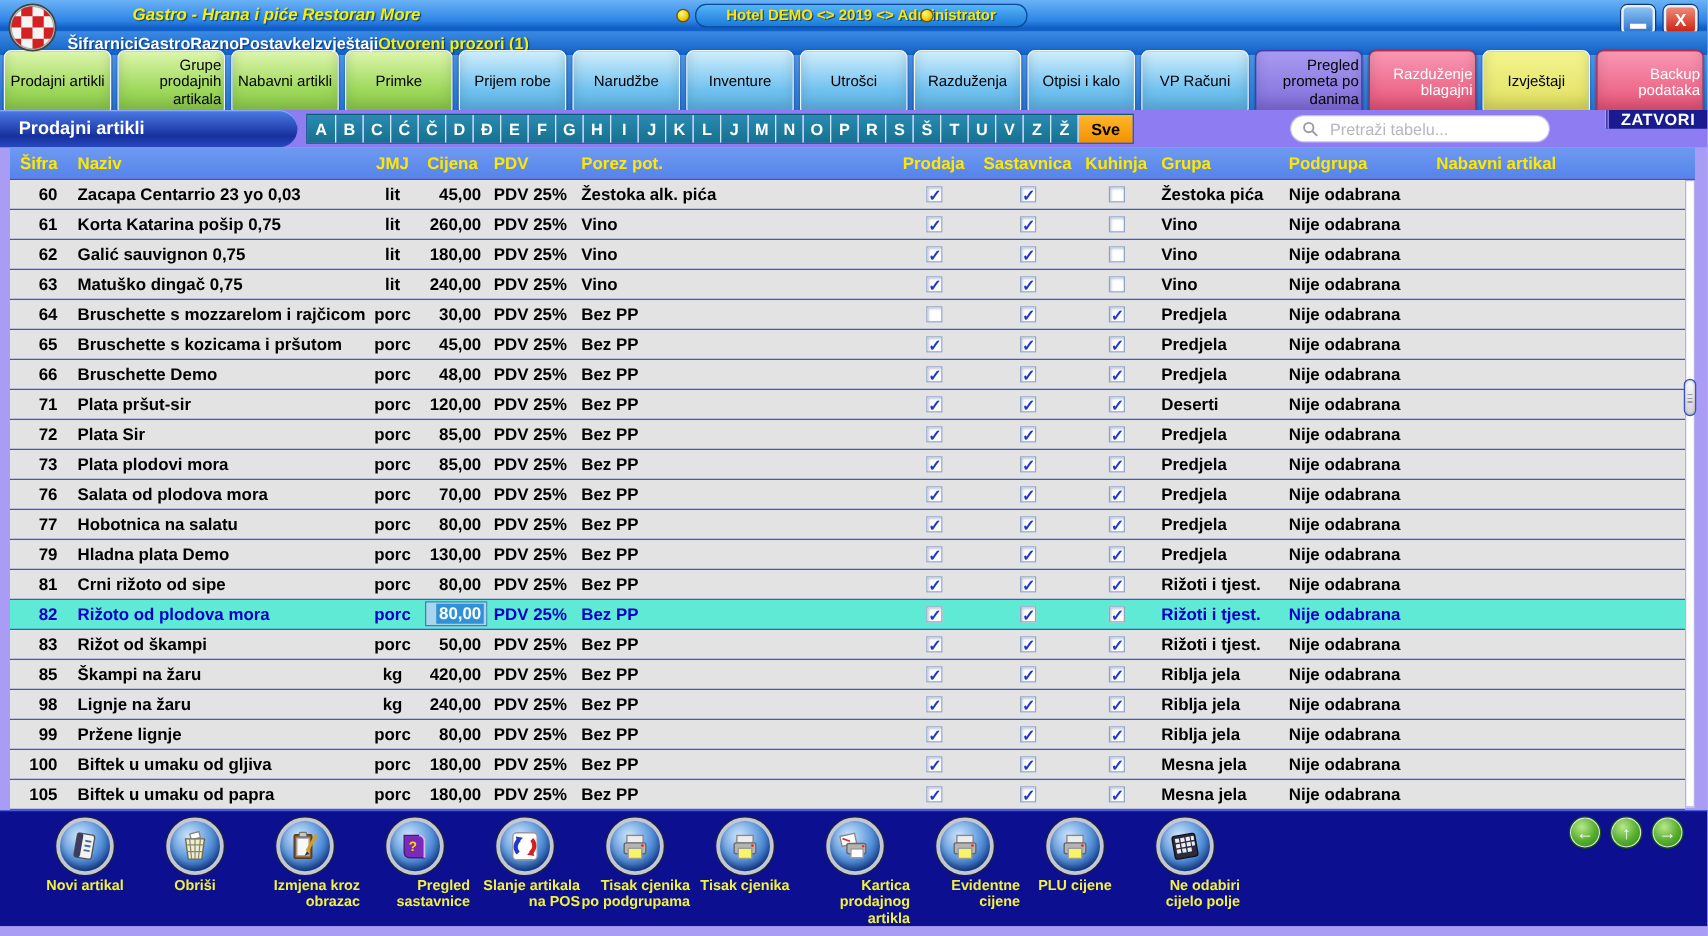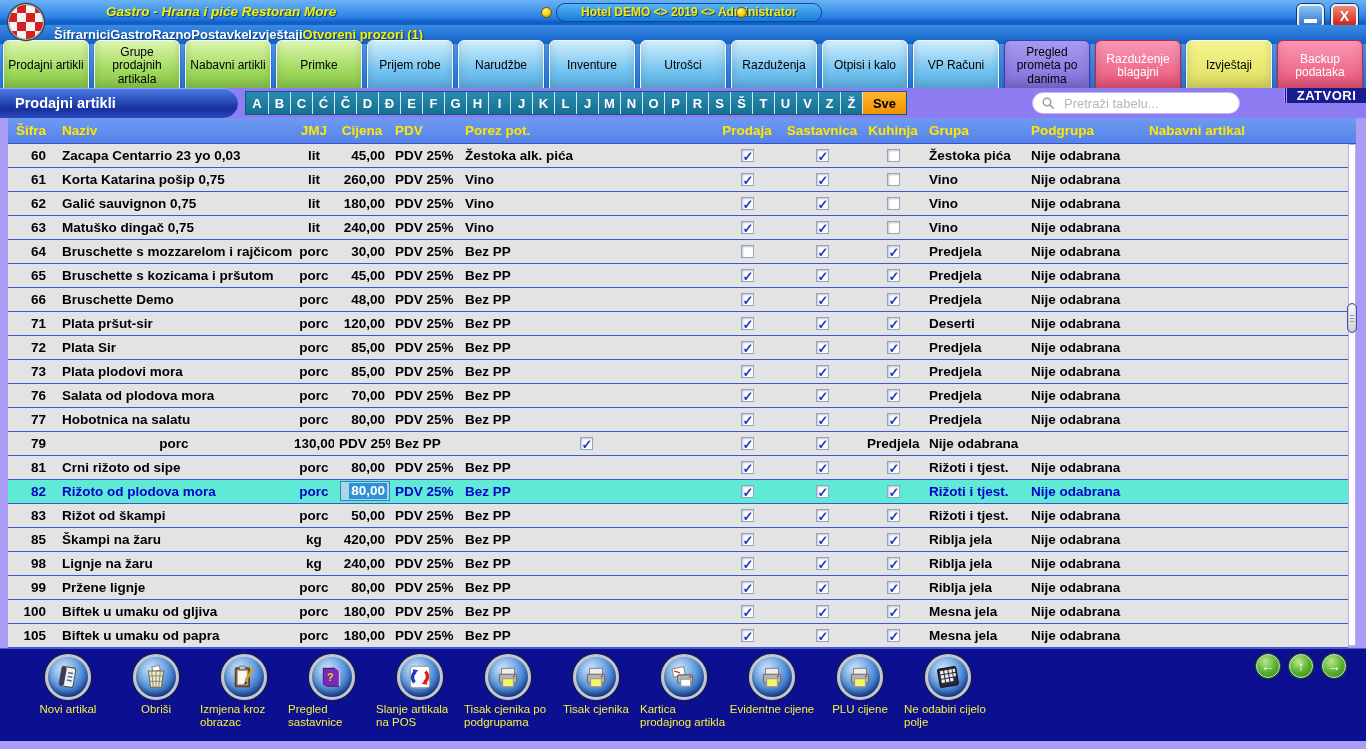--- a/index.html
+++ b/index.html
@@ -34,21 +34,21 @@
     display:flex;align-items:center;padding-left:54px;}
   .menu-item{color:#fff;font-size:13px;font-weight:bold;white-space:nowrap;cursor:default;
     text-shadow:1px 1px 1px #0a3a78;}
   .menu-item.open-w{color:#f8f000;}
 
   
   .toolbar{position:absolute;left:0;top:44px;width:1366px;height:44px;
     background:linear-gradient(to bottom,#4c95e8,#2572cf);
     display:flex;align-items:center;padding:0 3px;gap:5px;}
   .tbtn{flex:1 1 0;height:53px;border-radius:6px;border:1px solid #f0f8ff;
-    display:flex;align-items:center;justify-content:center;text-align:center;
+    display:flex;align-items:center;justify-content:center;text-align:right;
     font-size:12px;line-height:1.1;color:#000;padding:1px 2px;
     box-shadow:inset 0 -10px 10px rgba(0,0,0,.14),0 1px 2px rgba(0,0,30,.45);}
   .c-green {background:linear-gradient(to bottom,#ddf6ad,#9ed95c 60%,#8ccc4a);}
   .c-blue  {background:linear-gradient(to bottom,#cfeefc,#72c2f0 60%,#5cb4ea);}
   .c-purple{background:linear-gradient(to bottom,#a89af0,#7e6ada);border-color:#4a38b0;}
   .c-pink  {background:linear-gradient(to bottom,#f898b4,#e84e72);color:#fff;border-color:#c02848;}
   .c-yellow{background:linear-gradient(to bottom,#f4f48e,#dede5e);}
 
   
   .subheader{position:absolute;left:0;top:88px;width:1366px;height:30px;background:#8d7cf2;}
@@ -115,21 +115,21 @@
 
   
   .bottombar{position:absolute;left:0;top:648px;width:1366px;height:93px;background:#0c1090;
     border-top:1px solid #4a5ad8;display:flex;align-items:flex-start;padding-left:24px;}
   .action{width:88px;margin-top:5px;display:flex;flex-direction:column;align-items:center;}
   .action-circle{width:46px;height:46px;border-radius:50%;
     background:radial-gradient(circle at 38% 30%,#cfe6fc,#5a96dc 48%,#1c4da8 80%);
     border:3px solid #c4c8d2;box-shadow:0 0 0 1px #20242a,inset 0 -3px 5px rgba(0,0,30,.4);
     display:flex;align-items:center;justify-content:center;}
   .action-label{margin-top:3px;color:#f2f23c;font-size:11.5px;line-height:1.15;
-    text-align:left;}
+    text-align:right;font-weight:bold;}
   .nav-arrows{position:absolute;right:20px;top:654px;display:flex;gap:9px;}
   .nav-arrow{width:24px;height:24px;border-radius:50%;
     background:radial-gradient(circle at 38% 30%,#b8e88a,#55ae2e 55%,#2e8812);
     border:1px solid #d8e8d0;box-shadow:0 0 0 1px #14500a;
     color:#fff;font-size:14px;font-weight:bold;display:flex;align-items:center;
     justify-content:center;line-height:1;}
   .bottomstrip{position:absolute;left:0;top:741px;width:1366px;height:8px;background:#a89cf4;}
 </style>
 </head>
 <body>
@@ -487,20 +487,21 @@
         </div>
         <div class="cbcell">
           <span class="cb on"></span>
         </div>
         <div class="a-l2">Predjela</div>
         <div class="a-l2">Nije odabrana</div>
         <div class="a-l2"></div>
       </div>
       <div class="trow grid">
         <div class="a-r">79</div>
+        <div class="a-l">Hladna plata Demo</div>
         <div class="a-c">porc</div>
         <div class="price">130,00</div>
         <div class="a-l2">PDV 25%</div>
         <div class="a-l2">Bez PP</div>
         <div class="cbcell">
           <span class="cb on"></span>
         </div>
         <div class="cbcell">
           <span class="cb on"></span>
         </div>

